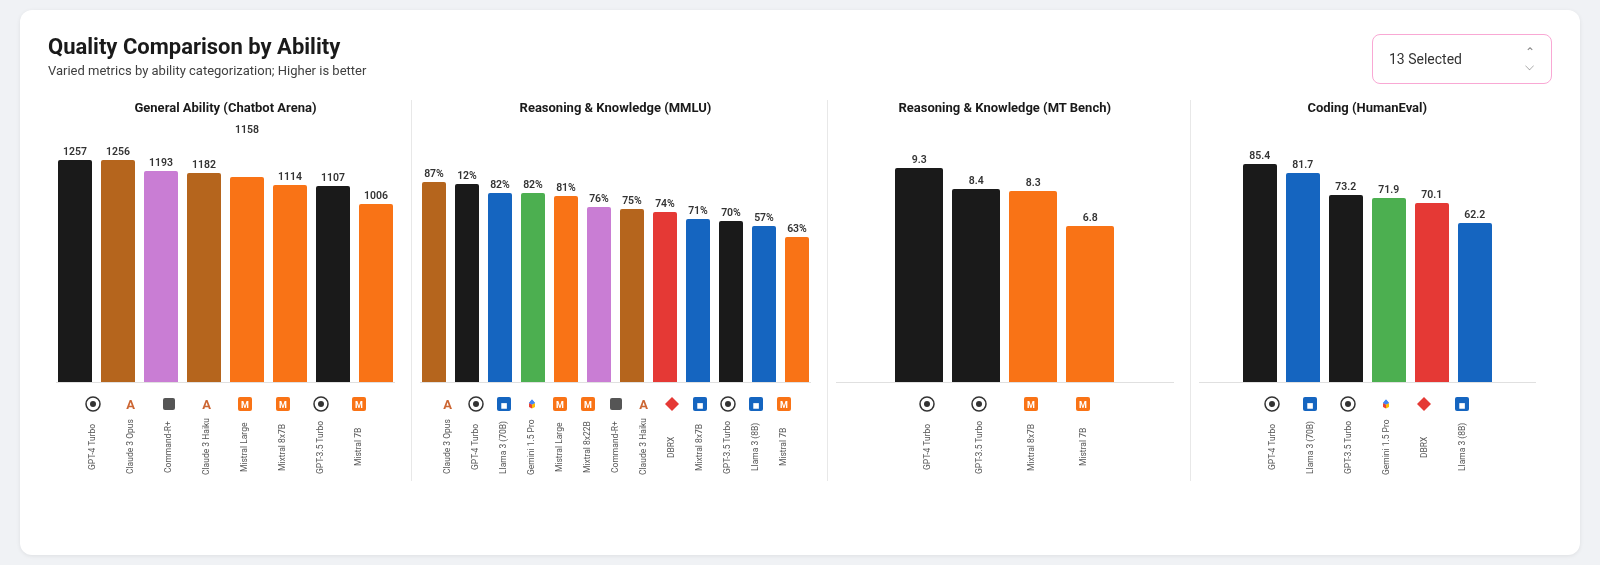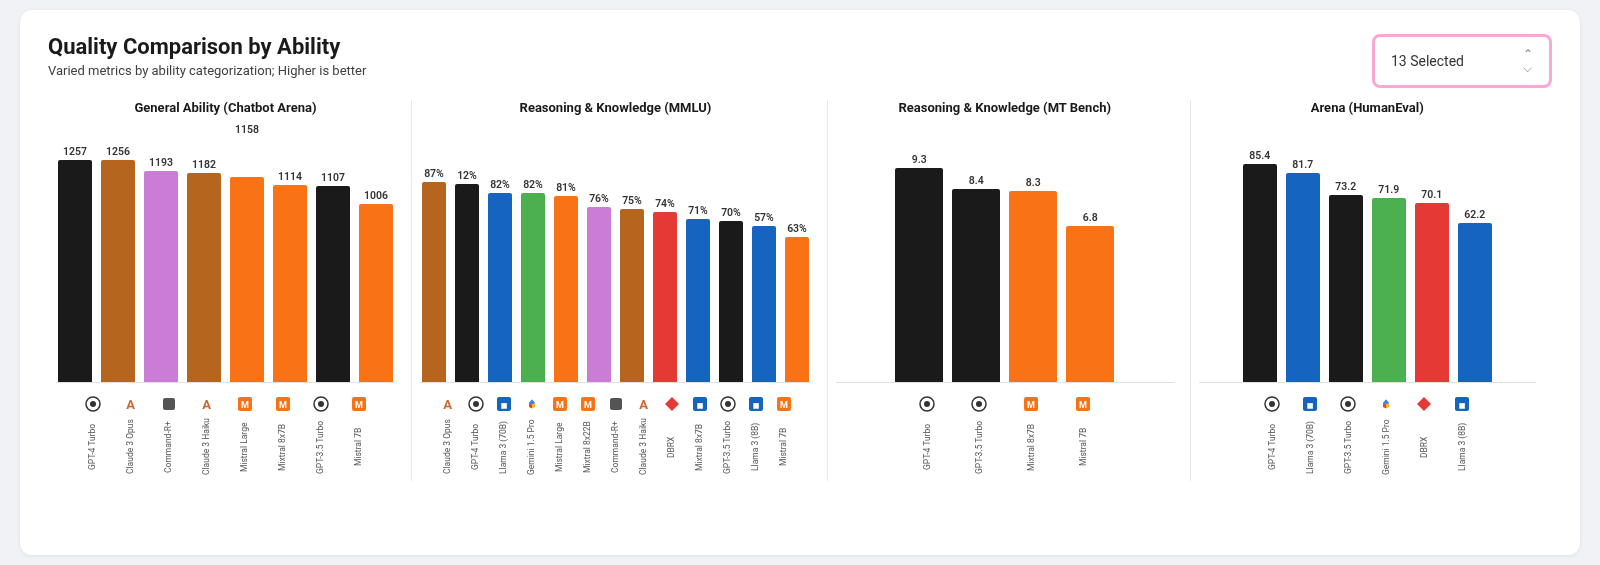--- a/index.html
+++ b/index.html
@@ -32,21 +32,21 @@
       font-weight: 700;
       color: #1a1a1a;
     }
     .subtitle {
       font-size: 13px;
       color: #404040;
       margin-top: 4px;
       margin-bottom: 18px;
     }
     .selector {
-      border: 3px solid #f9a8d4;
+      border: 1px solid #f9a8d4;
       border-radius: 8px;
       padding: 10px 16px;
       font-size: 14px;
       color: #333;
       display: flex;
       align-items: center;
       gap: 8px;
       cursor: pointer;
       min-width: 180px;
       justify-content: space-between;
@@ -438,21 +438,21 @@
               <svg width="16" height="16" viewBox="0 0 16 16">
                 <rect x="1" y="1" width="14" height="14" rx="2" fill="#f97316"></rect>
                 <text x="8" y="11.5" text-anchor="middle" fill="white" font-size="9" font-weight="bold">M</text>
               </svg>
             </div>
             <div style="font-size: 8.5px; color: rgb(85, 85, 85); text-align: center; writing-mode: vertical-rl; transform: rotate(180deg); height: 68px; overflow: hidden; line-height: 1.2;">Mistral 7B</div>
           </div>
         </div>
       </div>
       <div class="chart-section">
-        <div class="chart-title">Arena (HumanEval)</div>
+        <div class="chart-title">Coding (HumanEval)</div>
         <div class="chart-area">
           <div class="bar-group" style="width: 38px;">
             <div class="bar-value">85.4</div>
             <div class="bar" style="height: 218px; background-color: rgb(26, 26, 26); width: 34px;"></div>
           </div>
           <div class="bar-group" style="width: 38px;">
             <div class="bar-value">81.7</div>
             <div class="bar" style="height: 209px; background-color: rgb(21, 101, 192); width: 34px;"></div>
           </div>
           <div class="bar-group" style="width: 38px;">

